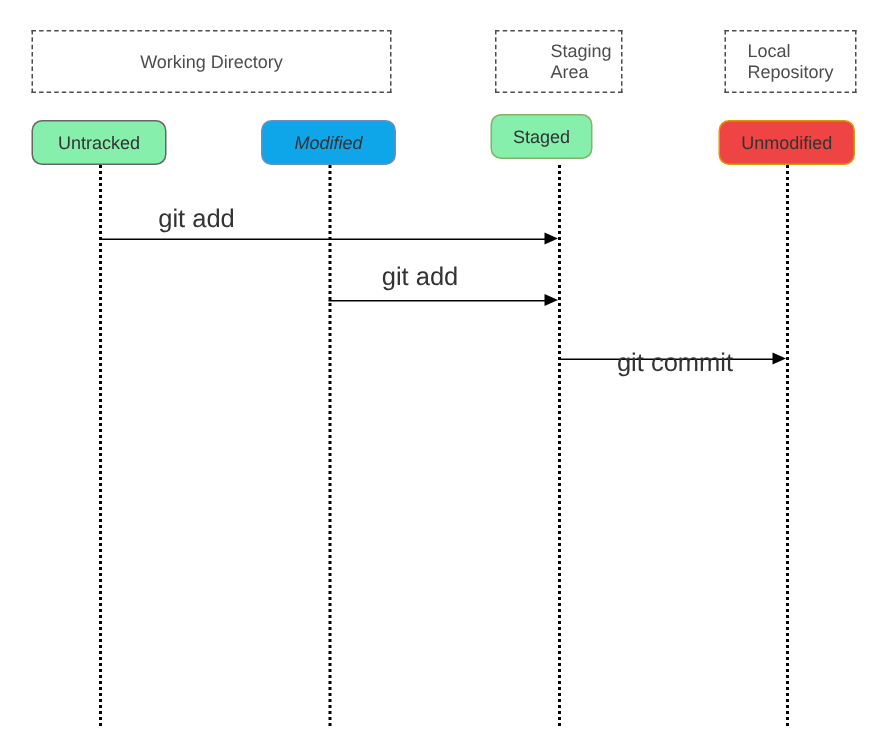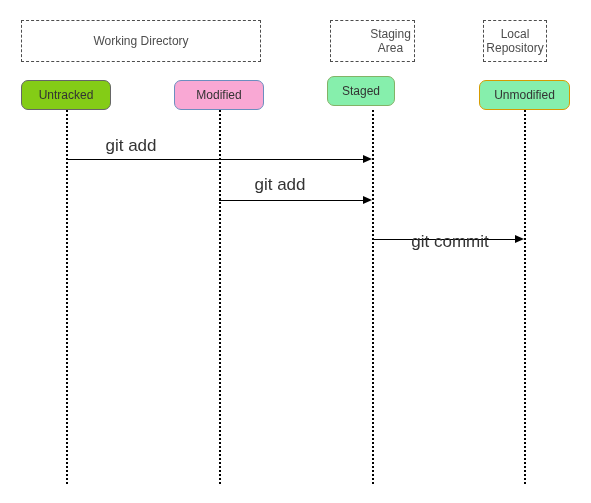--- a/index.html
+++ b/index.html
@@ -22,21 +22,20 @@
     height: 503px;
   }
   .group-box {
     position: absolute;
     box-sizing: border-box;
     border: 1.4px dashed #4d4d4d;
     background: transparent;
     display: flex;
     align-items: center;
     justify-content: center;
-    text-align: center;
     color: #4d4d4d;
     font-size: 12px;
     line-height: 14px;
   }
   .actor-box {
     position: absolute;
     box-sizing: border-box;
     border-radius: 7px;
     border: 1.3px solid #666666;
     background: #f5f5f5;
@@ -91,34 +90,34 @@
 </head>
 <body>
 
 <div id="canvas">
     <div class="group-box" style="left: 21px; top: 20px; width: 240px; height: 42px;">
       <span style="white-space: pre-line;">Working Directory</span>
     </div>
     <div class="group-box" style="left: 330px; top: 20px; width: 85px; height: 42px; padding-left: 36px;">
       <span style="white-space: pre-line;">Staging Area</span>
     </div>
-    <div class="group-box" style="left: 483px; top: 20px; width: 64px; height: 42px;">
+    <div class="group-box" style="left: 483px; top: 20px; width: 88px; height: 42px;">
       <span style="white-space: pre-line;">Local
 Repository</span>
     </div>
-    <div class="actor-box " style="left: 21px; top: 80px; width: 90px; height: 30px; background: #84cc16; border-color: rgb(102, 102, 102);">
+    <div class="actor-box " style="left: 21px; top: 80px; width: 90px; height: 30px; background: #86efac; border-color: rgb(102, 102, 102);">
       <span>Untracked</span>
     </div>
-    <div class="actor-box blue" style="left: 174px; top: 80px; width: 90px; height: 30px; background: #f9a8d4; border-color: rgb(108, 142, 191);">
+    <div class="actor-box blue" style="left: 174px; top: 80px; width: 90px; height: 30px; background: #0ea5e9; border-color: rgb(108, 142, 191); font-style: italic;">
       <span>Modified</span>
     </div>
     <div class="actor-box green" style="left: 327px; top: 76px; width: 68px; height: 30px; background: #86efac; border-color: rgb(130, 179, 102);">
       <span>Staged</span>
     </div>
-    <div class="actor-box orange" style="left: 479px; top: 80px; width: 91px; height: 30px; background: #86efac; border-color: rgb(215, 155, 0);">
+    <div class="actor-box orange" style="left: 479px; top: 80px; width: 91px; height: 30px; background: #ef4444; border-color: rgb(215, 155, 0);">
       <span>Unmodified</span>
     </div>
     <div class="lifeline" style="left: 66px; top: 110px; height: 374px;"></div>
     <div class="lifeline" style="left: 219px; top: 110px; height: 374px;"></div>
     <div class="lifeline" style="left: 372px; top: 110px; height: 374px;"></div>
     <div class="lifeline" style="left: 524px; top: 110px; height: 374px;"></div>
     <div class="msg-line" style="left: 66px; top: 159px; width: 298px;"></div>
     <div class="msg-head" style="left: 363px; top: 155px;"></div>
     <div class="msg-label" style="left: 131px; top: 139px;">git add</div>
     <div class="msg-line" style="left: 219px; top: 200px; width: 145px;"></div>

